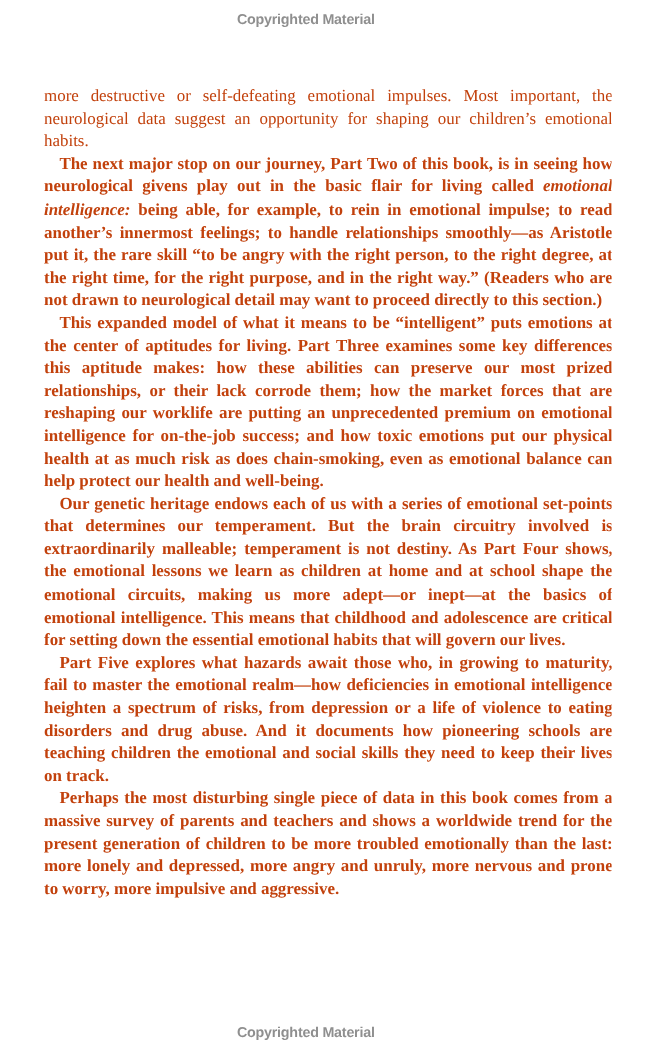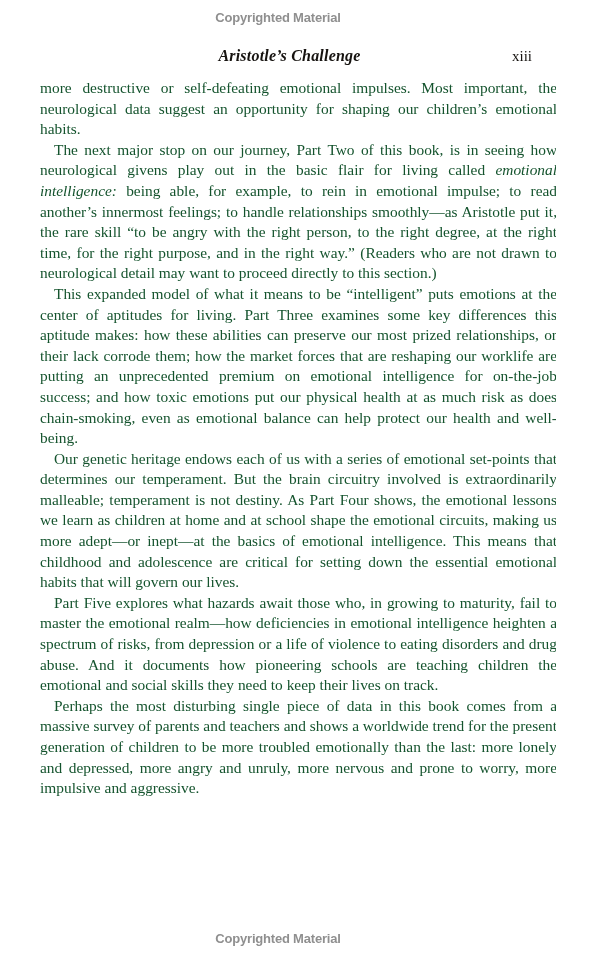--- a/index.html
+++ b/index.html
@@ -60,44 +60,41 @@
   }
 
   .page-body {
     position: absolute;
     left: 40px;
     top: 78px;
     width: 517px;
     font-size: 15.4px;
     line-height: 20.6px;
     text-align: justify;
-    color: #14532d;
+    color: #c2410c;
   }
   .page-body p {
     margin: 0;
     padding: 0;
   }
   .page-body p.indent {
     text-indent: 14px;
+    font-weight: bold;
   }
   .page-body em {
     font-style: italic;
   }
 </style>
 </head>
 <body>
 
 <div class="page">
 
   <div class="watermark top">Copyrighted Material</div>
 
-  <div class="running-head">
-    <div class="running-title">Aristotle’s Challenge</div>
-    <div class="page-number">xiii</div>
-  </div>
 
   <div class="page-body">
       <p class=""><span>more destructive or self-defeating emotional impulses. Most important, the neurological data suggest an opportunity for shaping our children’s emotional habits.</span></p>
       <p class="indent"><span>The next major stop on our journey, Part Two of this book, is in seeing how neurological givens play out in the basic flair for living called </span><em>emotional intelligence:</em><span> being able, for example, to rein in emotional impulse; to read another’s innermost feelings; to handle relationships smoothly—as Aristotle put it, the rare skill “to be angry with the right person, to the right degree, at the right time, for the right purpose, and in the right way.” (Readers who are not drawn to neurological detail may want to proceed directly to this section.)</span></p>
       <p class="indent"><span>This expanded model of what it means to be “intelligent” puts emotions at the center of aptitudes for living. Part Three examines some key differences this aptitude makes: how these abilities can preserve our most prized relationships, or their lack corrode them; how the market forces that are reshaping our worklife are putting an unprecedented premium on emotional intelligence for on-the-job success; and how toxic emotions put our physical health at as much risk as does chain-smoking, even as emotional balance can help protect our health and well-being.</span></p>
       <p class="indent"><span>Our genetic heritage endows each of us with a series of emotional set-points that determines our temperament. But the brain circuitry involved is extraordinarily malleable; temperament is not destiny. As Part Four shows, the emotional lessons we learn as children at home and at school shape the emotional circuits, making us more adept—or inept—at the basics of emotional intelligence. This means that childhood and adolescence are critical for setting down the essential emotional habits that will govern our lives.</span></p>
       <p class="indent"><span>Part Five explores what hazards await those who, in growing to maturity, fail to master the emotional realm—how deficiencies in emotional intelligence heighten a spectrum of risks, from depression or a life of violence to eating disorders and drug abuse. And it documents how pioneering schools are teaching children the emotional and social skills they need to keep their lives on track.</span></p>
       <p class="indent"><span>Perhaps the most disturbing single piece of data in this book comes from a massive survey of parents and teachers and shows a worldwide trend for the present generation of children to be more troubled emotionally than the last: more lonely and depressed, more angry and unruly, more nervous and prone to worry, more impulsive and aggressive.</span></p>
     </div>
 

